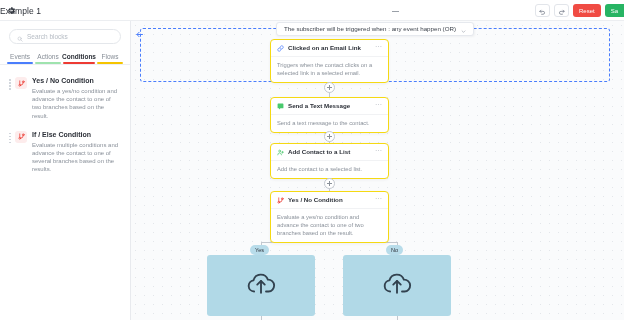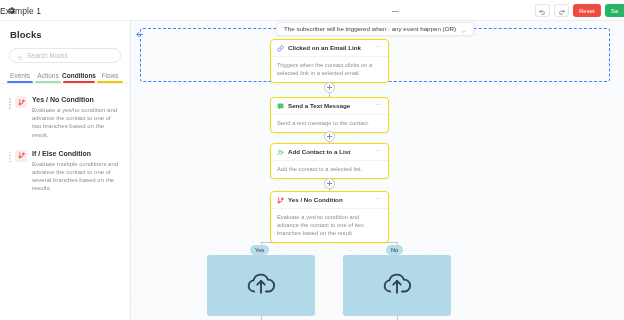--- a/index.html
+++ b/index.html
@@ -200,21 +200,20 @@
               <polyline points="17,4 21,8 17,12"></polyline>
           </svg>
         </span>
       </div>
       <div class="pill-btn btn-reset">Reset</div>
       <div class="pill-btn btn-save">Sa</div>
     </div>
   </div>
 
   <div class="sidebar">
-    <div class="sidebar-title">Blocks</div>
 
     <div class="search-wrap">
       <div class="search-box">
         <span>
           <svg width="6" height="6" viewBox="0 0 24 24" fill="none" stroke="#c2c7cf" stroke-width="2.6" stroke-linecap="round">
             <circle cx="10.5" cy="10.5" r="6.5"></circle>
               <line x1="15.5" y1="15.5" x2="21" y2="21"></line>
           </svg>
         </span>
         <span class="search-ph">Search blocks</span>

